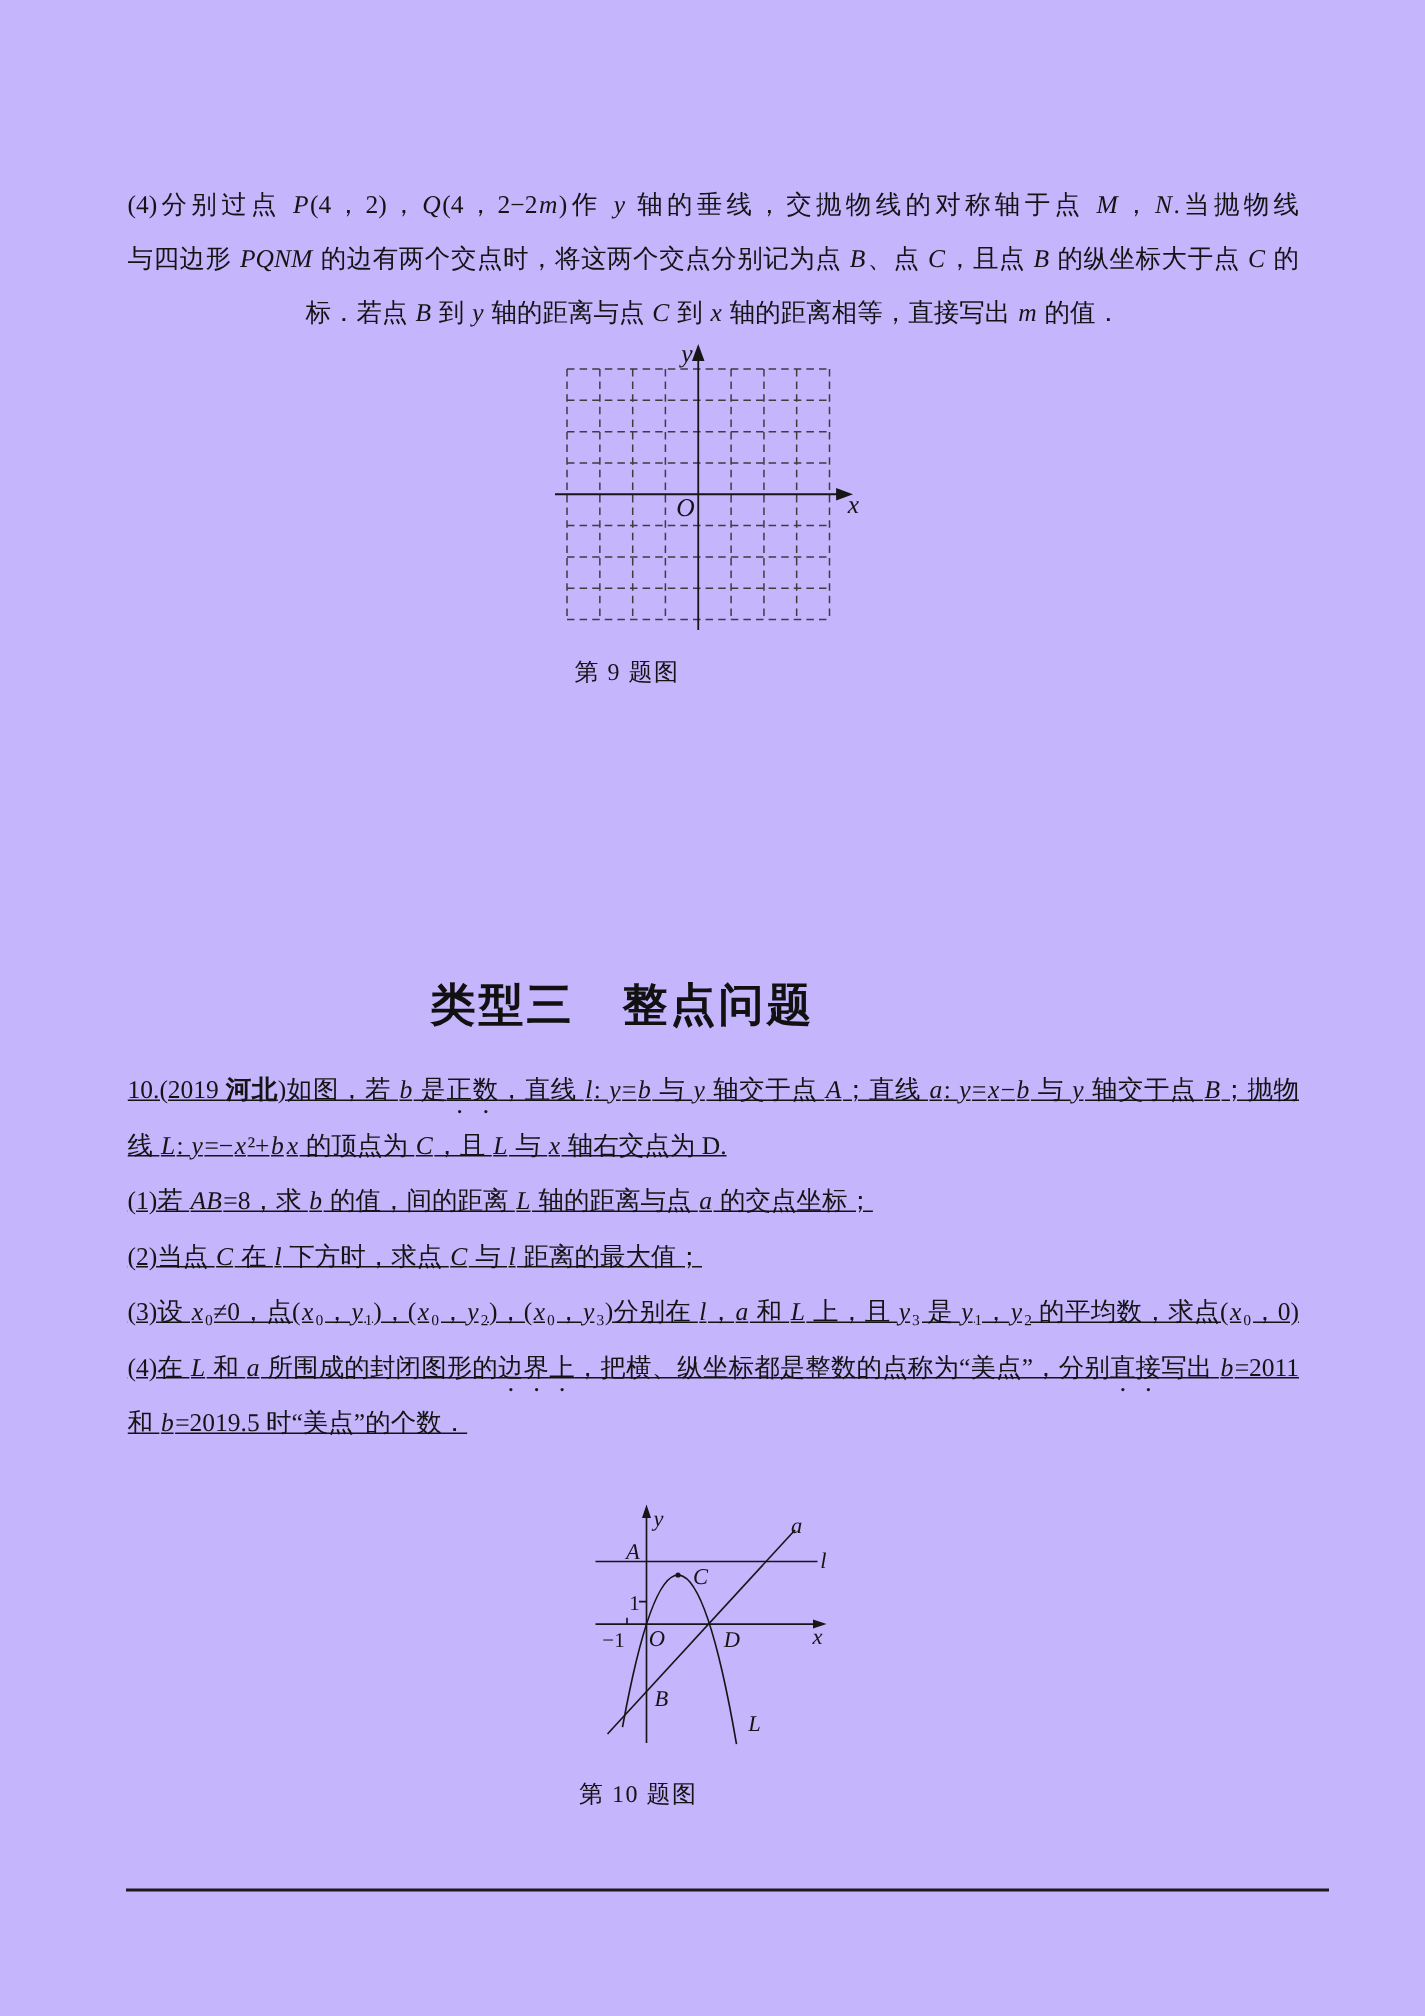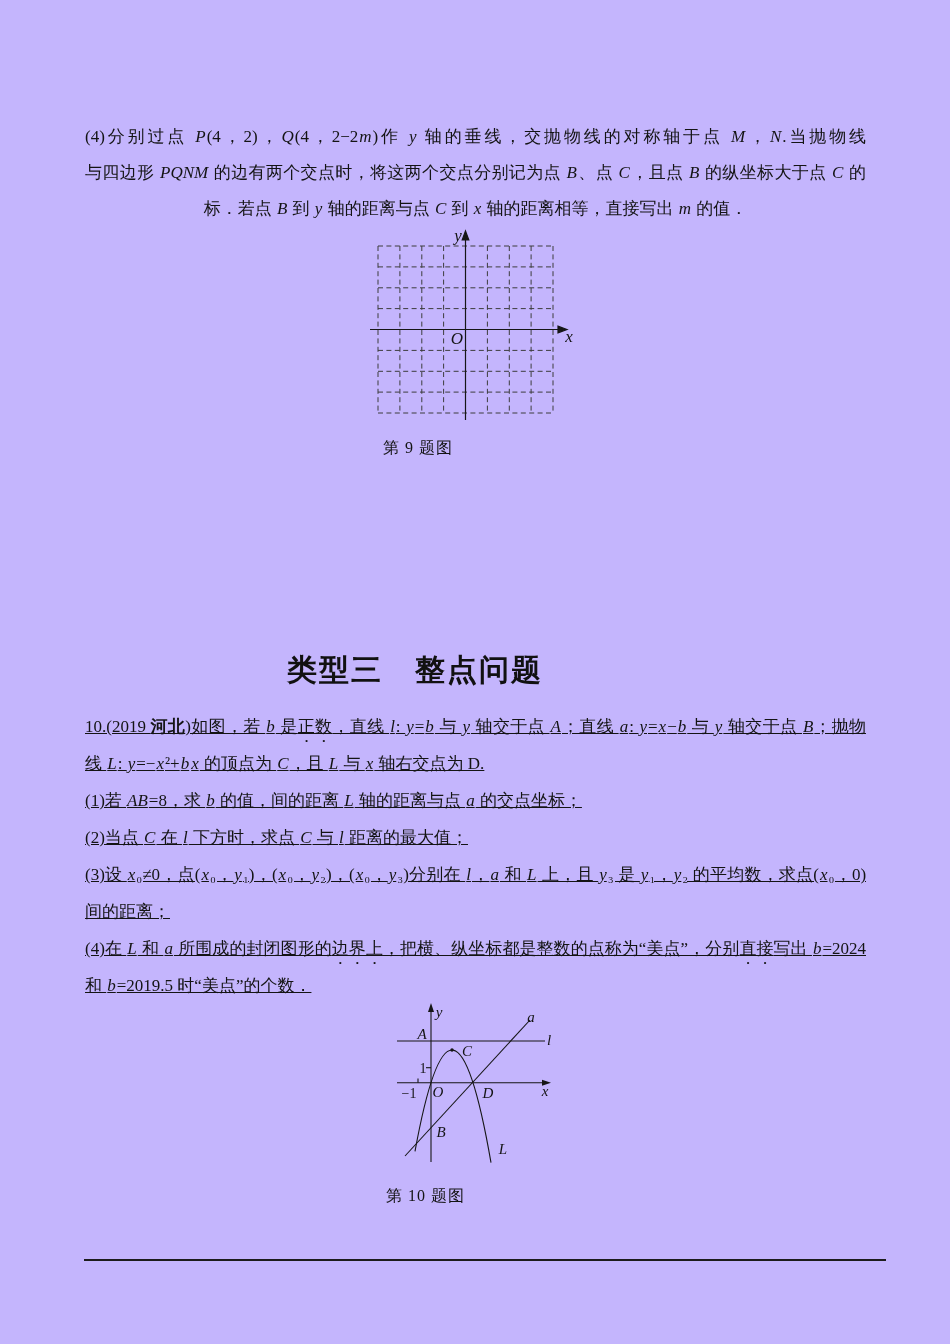--- a/index.html
+++ b/index.html
@@ -70,22 +70,21 @@
   <div class="caption" style="left:383px;top:438px;width:200px;">第 9 题图</div>
 
   <div class="heading">类型三　整点问题</div>
 
   <div class="textblock" style="top:708px;text-decoration:underline;">
       <div class="line just"><span>10.(2019 </span><span class="s-b">河北</span><span>)如图，若 </span><span class="s-i">b</span><span> 是</span><span class="s-em">正数</span><span>，直线 </span><span class="s-i">l</span><span>: </span><span class="s-i">y</span><span>=</span><span class="s-i">b</span><span> 与 </span><span class="s-i">y</span><span> 轴交于点 </span><span class="s-i">A</span><span>；直线 </span><span class="s-i">a</span><span>: </span><span class="s-i">y</span><span>=</span><span class="s-i">x</span><span>−</span><span class="s-i">b</span><span> 与 </span><span class="s-i">y</span><span> 轴交于点 </span><span class="s-i">B</span><span>；抛物</span></div>
       <div class="line"><span>线 </span><span class="s-i">L</span><span>: </span><span class="s-i">y</span><span>=−</span><span class="s-i">x</span><span>²+</span><span class="s-i">b</span><span class="s-i">x</span><span> 的顶点为 </span><span class="s-i">C</span><span>，且 </span><span class="s-i">L</span><span> 与 </span><span class="s-i">x</span><span> 轴右交点为 D.</span></div>
       <div class="line"><span>(1)若 </span><span class="s-i">AB</span><span>=8，求 </span><span class="s-i">b</span><span> 的值，间的距离 </span><span class="s-i">L</span><span> 轴的距离与点 </span><span class="s-i">a</span><span> 的交点坐标；</span></div>
       <div class="line"><span>(2)当点 </span><span class="s-i">C</span><span> 在 </span><span class="s-i">l</span><span> 下方时，求点 </span><span class="s-i">C</span><span> 与 </span><span class="s-i">l</span><span> 距离的最大值；</span></div>
       <div class="line just"><span>(3)设 </span><span class="s-i">x</span><span>₀≠0，点(</span><span class="s-i">x</span><span>₀，</span><span class="s-i">y</span><span>₁)，(</span><span class="s-i">x</span><span>₀，</span><span class="s-i">y</span><span>₂)，(</span><span class="s-i">x</span><span>₀，</span><span class="s-i">y</span><span>₃)分别在 </span><span class="s-i">l</span><span>，</span><span class="s-i">a</span><span> 和 </span><span class="s-i">L</span><span> 上，且 </span><span class="s-i">y</span><span>₃ 是 </span><span class="s-i">y</span><span>₁，</span><span class="s-i">y</span><span>₂ 的平均数，求点(</span><span class="s-i">x</span><span>₀，0)与点 D</span></div>
-      <div class="line"><span>间的距离；</span></div>
-      <div class="line just"><span>(4)在 </span><span class="s-i">L</span><span> 和 </span><span class="s-i">a</span><span> 所围成的封闭图形的</span><span class="s-em">边界上</span><span>，把横、纵坐标都是整数的点称为“美点”，分别</span><span class="s-em">直接</span><span>写出 </span><span class="s-i">b</span><span>=2024</span></div>
+      <div class="line just"><span>(4)在 </span><span class="s-i">L</span><span> 和 </span><span class="s-i">a</span><span> 所围成的封闭图形的</span><span class="s-em">边界上</span><span>，把横、纵坐标都是整数的点称为“美点”，分别</span><span class="s-em">直接</span><span>写出 </span><span class="s-i">b</span><span>=2011</span></div>
       <div class="line"><span>和 </span><span class="s-i">b</span><span>=2019.5 时“美点”的个数．</span></div>
     </div>
 
   <svg class="figure" style="left:395px;top:1000px;" width="165" height="168" viewBox="0 0 165 168">
     <g stroke="#161616" stroke-width="1.1" fill="none">
       <line x1="2" y1="41" x2="150" y2="41"></line>
       <line x1="10" y1="156" x2="135" y2="20"></line>
       <line x1="2" y1="82.7" x2="150" y2="82.7"></line>
       <line x1="36" y1="9" x2="36" y2="162"></line>
       <path d="M 20 151.4 Q 58 -56.8 96 162.7"></path>

